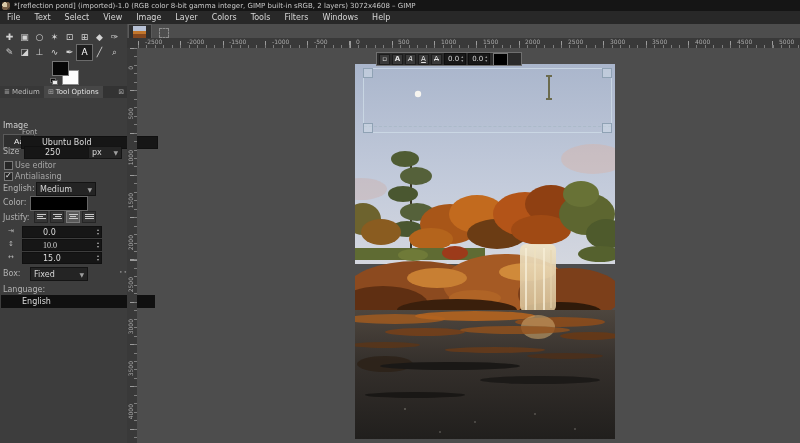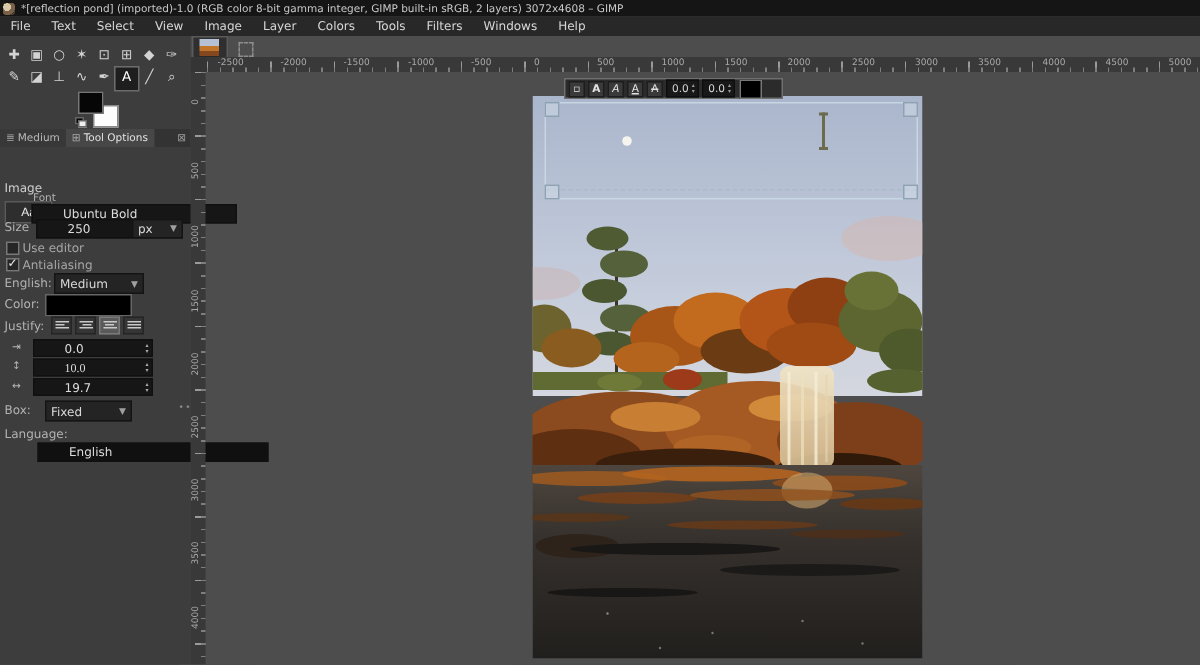--- a/index.html
+++ b/index.html
@@ -221,32 +221,32 @@
       <span>0.0</span>
       <span class="spin">▴<br>▾</span>
     </div>
     <span class="sicon" style="left:8px;top:120px;">↕</span>
     <div class="pinput" style="left:22px;top:119px;width:38px;height:10px;font-family:Liberation Serif, serif;">
       <span>10.0</span>
       <span class="spin">▴<br>▾</span>
     </div>
     <span class="sicon" style="left:8px;top:133px;">↔</span>
     <div class="pinput" style="left:22px;top:132px;width:38px;height:10px;">
-      <span>19.7</span>
+      <span>15.0</span>
       <span class="spin">▴<br>▾</span>
     </div>
 
     <span class="plabel" style="left:3px;top:149px;">Box:</span>
     <div class="dd" style="left:30px;top:147px;width:50px;height:12px;">
       <span>Fixed</span>
         <span class="arr">▼</span>
     </div>
 
     <span class="plabel" style="left:3px;top:165px;">Language:</span>
-    <div class="pinput" style="left:1px;top:175px;width:112px;height:11px;background:#101010;margin-left:24px;">English</div>
+    <div class="pinput" style="left:1px;top:175px;width:112px;height:11px;background:#101010;">English</div>
     <span id="panel-dots">•••</span>
   </div>
 </div>
 
 <div id="thumb-tab" class="abs">
     <div class="thumb"></div>
   </div>
 <div id="dotted-icon" class="abs"></div>
 <div id="ruler-corner" class="abs"></div>
 <div id="h-ruler" class="abs">

